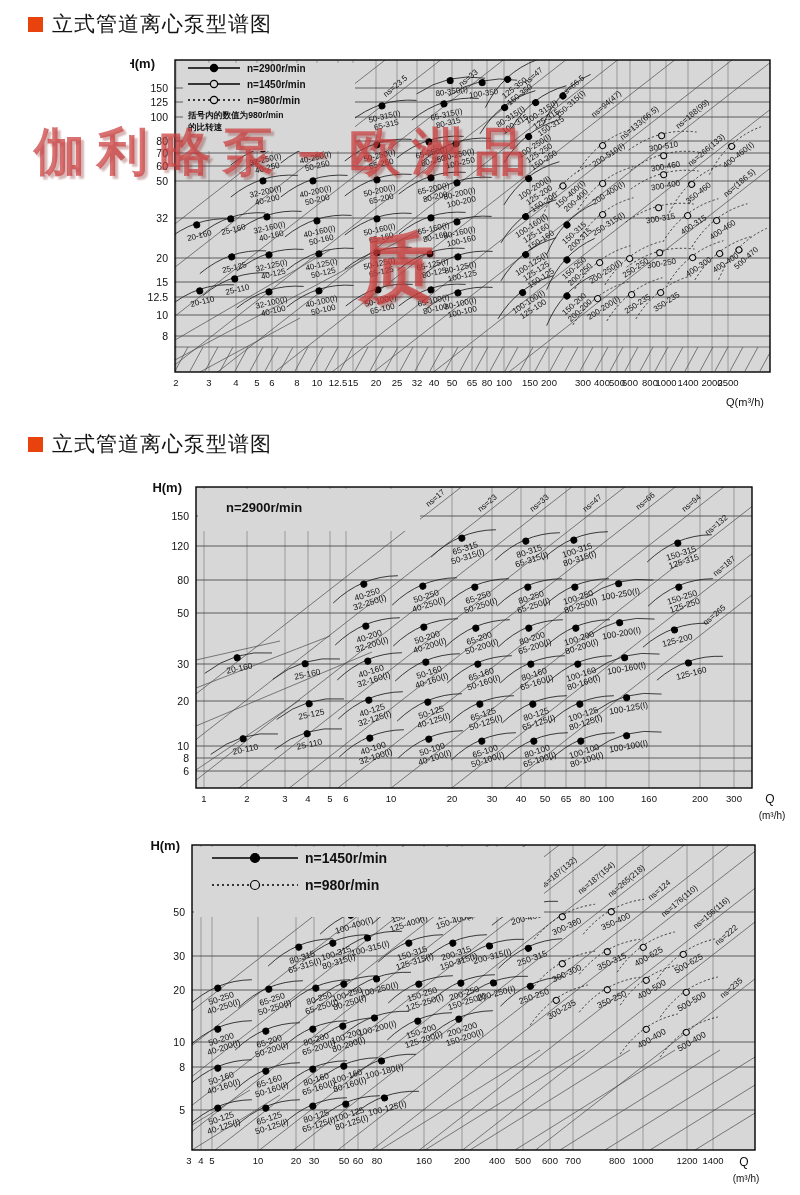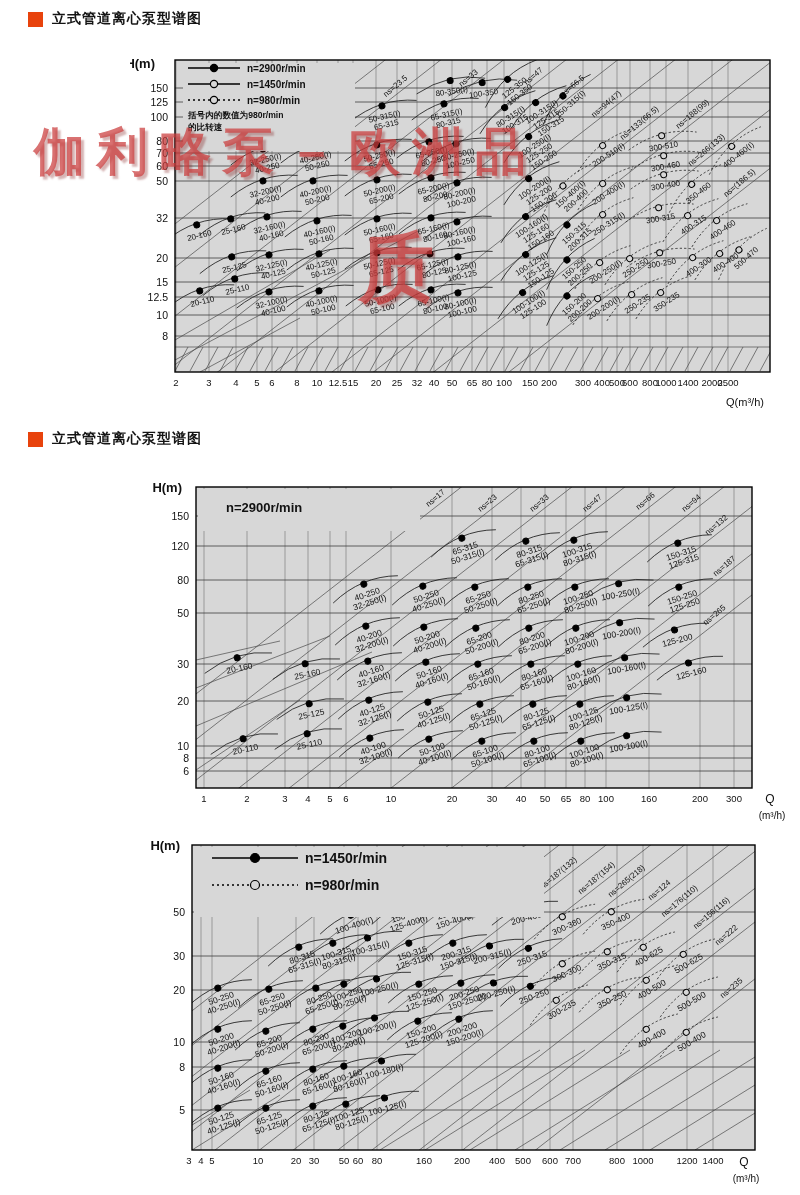--- a/index.html
+++ b/index.html
@@ -2,21 +2,21 @@
 <html><head>
 <meta charset="utf-8">
 <style>
   html,body{margin:0;padding:0;}
   body{
     width:800px;height:1195px;position:relative;background:#fff;
     font-family:"Liberation Sans","DejaVu Sans",sans-serif;overflow:hidden;
   }
   .section-title{position:absolute;left:28px;display:flex;align-items:center;gap:9px;}
   .section-title .bullet{width:15px;height:15px;display:inline-block;}
-  .section-title h2{margin:0;font-size:14px;font-weight:bold;color:#141414;letter-spacing:1px;text-align:center;}
+  .section-title h2{margin:0;font-size:21px;font-weight:normal;color:#141414;letter-spacing:1px;text-align:center;}
   .chart-svg{position:absolute;}
   .chart-svg text{font-family:"Liberation Sans","DejaVu Sans",sans-serif;fill:#111;}
   .watermark{
     position:absolute;z-index:5;pointer-events:none;
     font-family:"DejaVu Serif","Liberation Serif",serif;font-weight:bold;
     white-space:nowrap;
     text-shadow:3px 3px 2px rgba(120,10,10,0.30);
   }
 </style>
 </head>

